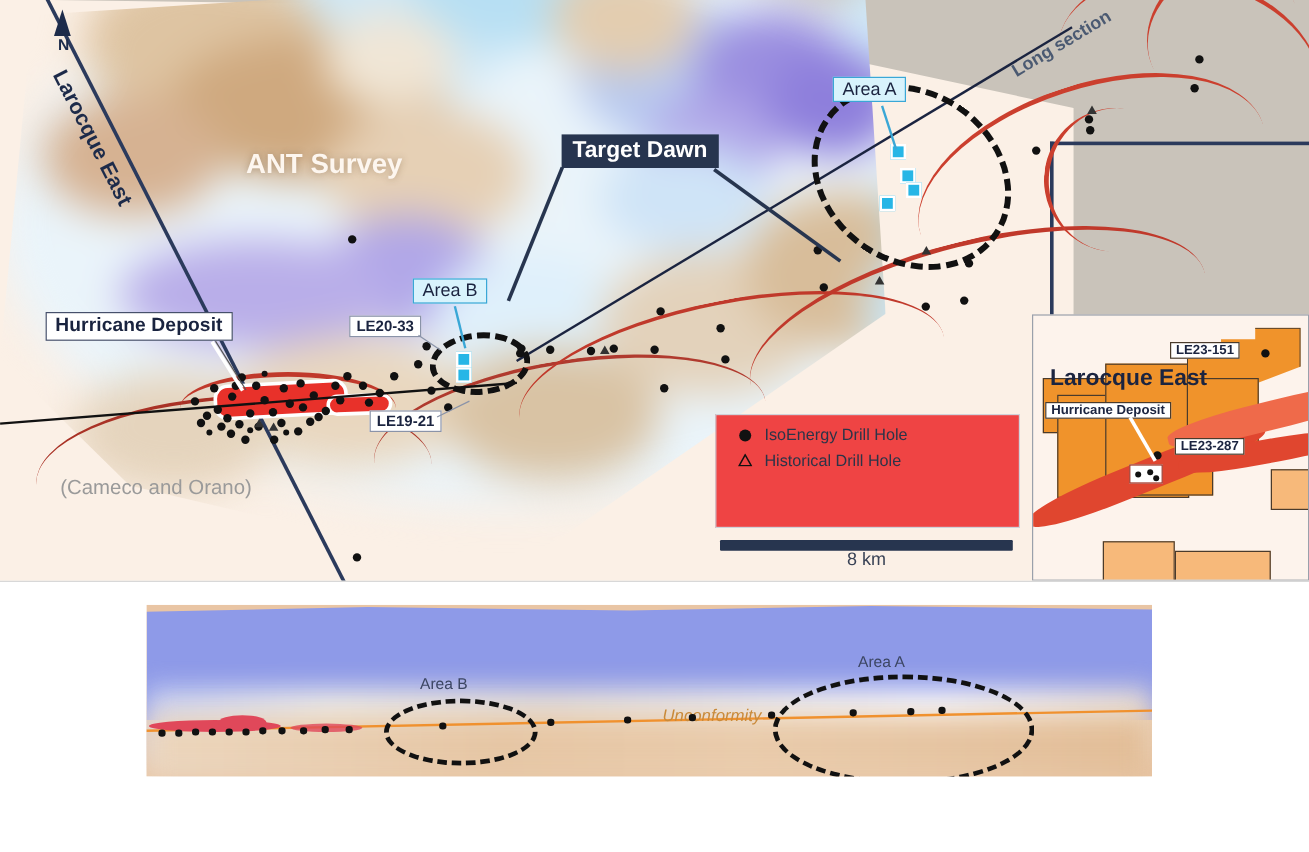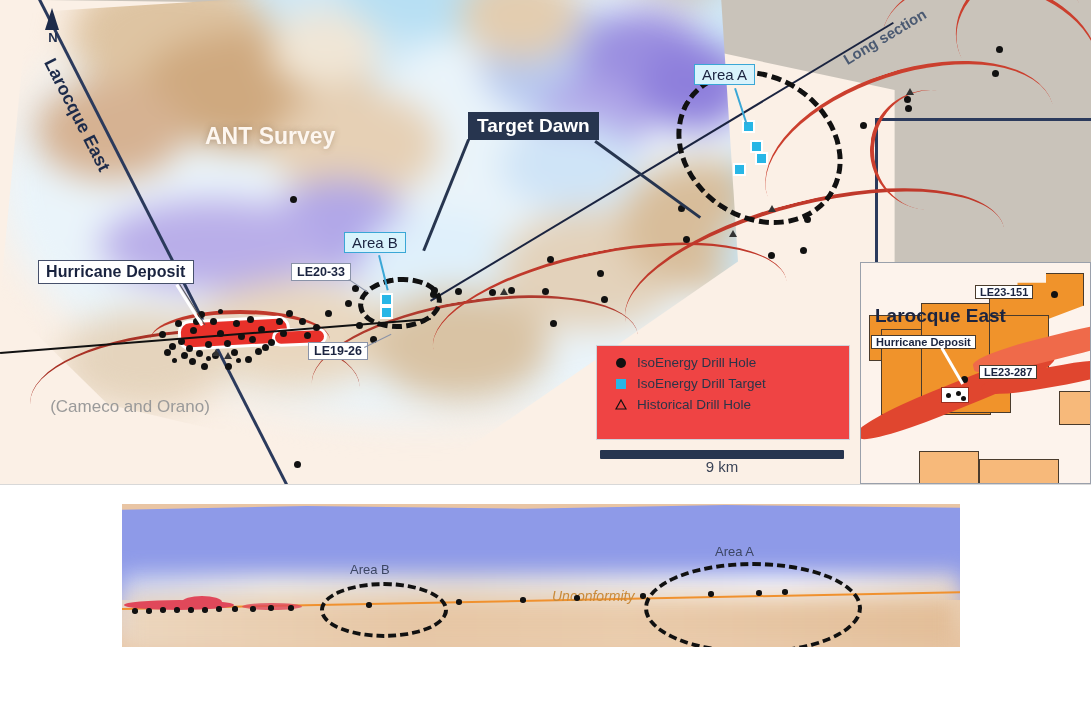--- a/index.html
+++ b/index.html
@@ -305,48 +305,42 @@
 
     <div class="lbl-area" style="left:694px;top:64px;">Area A</div>
     <div class="leader-cyan" style="left:736px;top:88px;width:38px;transform:rotate(72deg);"></div>
 
     <div class="lbl-area" style="left:344px;top:232px;">Area B</div>
     <div class="leader-cyan" style="left:380px;top:255px;width:36px;transform:rotate(76deg);"></div>
 
     <div class="lbl-small" style="left:291px;top:263px;">LE20-33</div>
     <div class="leader-grey" style="left:349px;top:279px;width:22px;transform:rotate(34deg);"></div>
 
-    <div class="lbl-small" style="left:308px;top:342px;">LE19-26</div>
+    <div class="lbl-small" style="left:308px;top:342px;">LE19-21</div>
     <div class="leader-grey" style="left:364px;top:347px;width:30px;transform:rotate(-26deg);"></div>
 
     <div id="legend">
       <div class="lg-row">
         <div class="lg-sym">
           <span style="width:10px;height:10px;border-radius:50%;background:#111;display:block;"></span>
         </div>
         <div class="lg-txt">IsoEnergy Drill Hole</div>
       </div>
       <div class="lg-row">
         <div class="lg-sym">
-          <span style="width:10px;height:10px;background:#27b6e6;display:block;"></span>
-        </div>
-        <div class="lg-txt">IsoEnergy Drill Target</div>
-      </div>
-      <div class="lg-row">
-        <div class="lg-sym">
           <svg width="12" height="11" viewBox="0 0 12 11">
               <polygon points="6,1 11,10 1,10" fill="none" stroke="#111" stroke-width="1.2"></polygon>
             </svg>
         </div>
         <div class="lg-txt">Historical Drill Hole</div>
       </div>
     </div>
 
     <div id="scalebar"></div>
-    <div id="scaletxt">9 km</div>
+    <div id="scaletxt">8 km</div>
 
     <div id="inset">
       <div class="claim" style="left:8px;top:52px;width:86px;height:46px;"></div>
       <div class="claim" style="left:20px;top:66px;width:110px;height:86px;"></div>
       <div class="claim" style="left:60px;top:40px;width:90px;height:110px;"></div>
       <div class="claim" style="left:128px;top:10px;width:95px;height:54px;
                   clip-path:polygon(0 40%,30% 40%,30% 18%,60% 18%,60% 0,100% 0,100% 60%,40% 100%,0 100%);"></div>
       <div class="claim" style="left:128px;top:52px;width:60px;height:64px;"></div>
       <div class="claim-lt" style="left:58px;top:188px;width:60px;height:40px;"></div>
       <div class="claim-lt" style="left:118px;top:196px;width:80px;height:36px;"></div>

